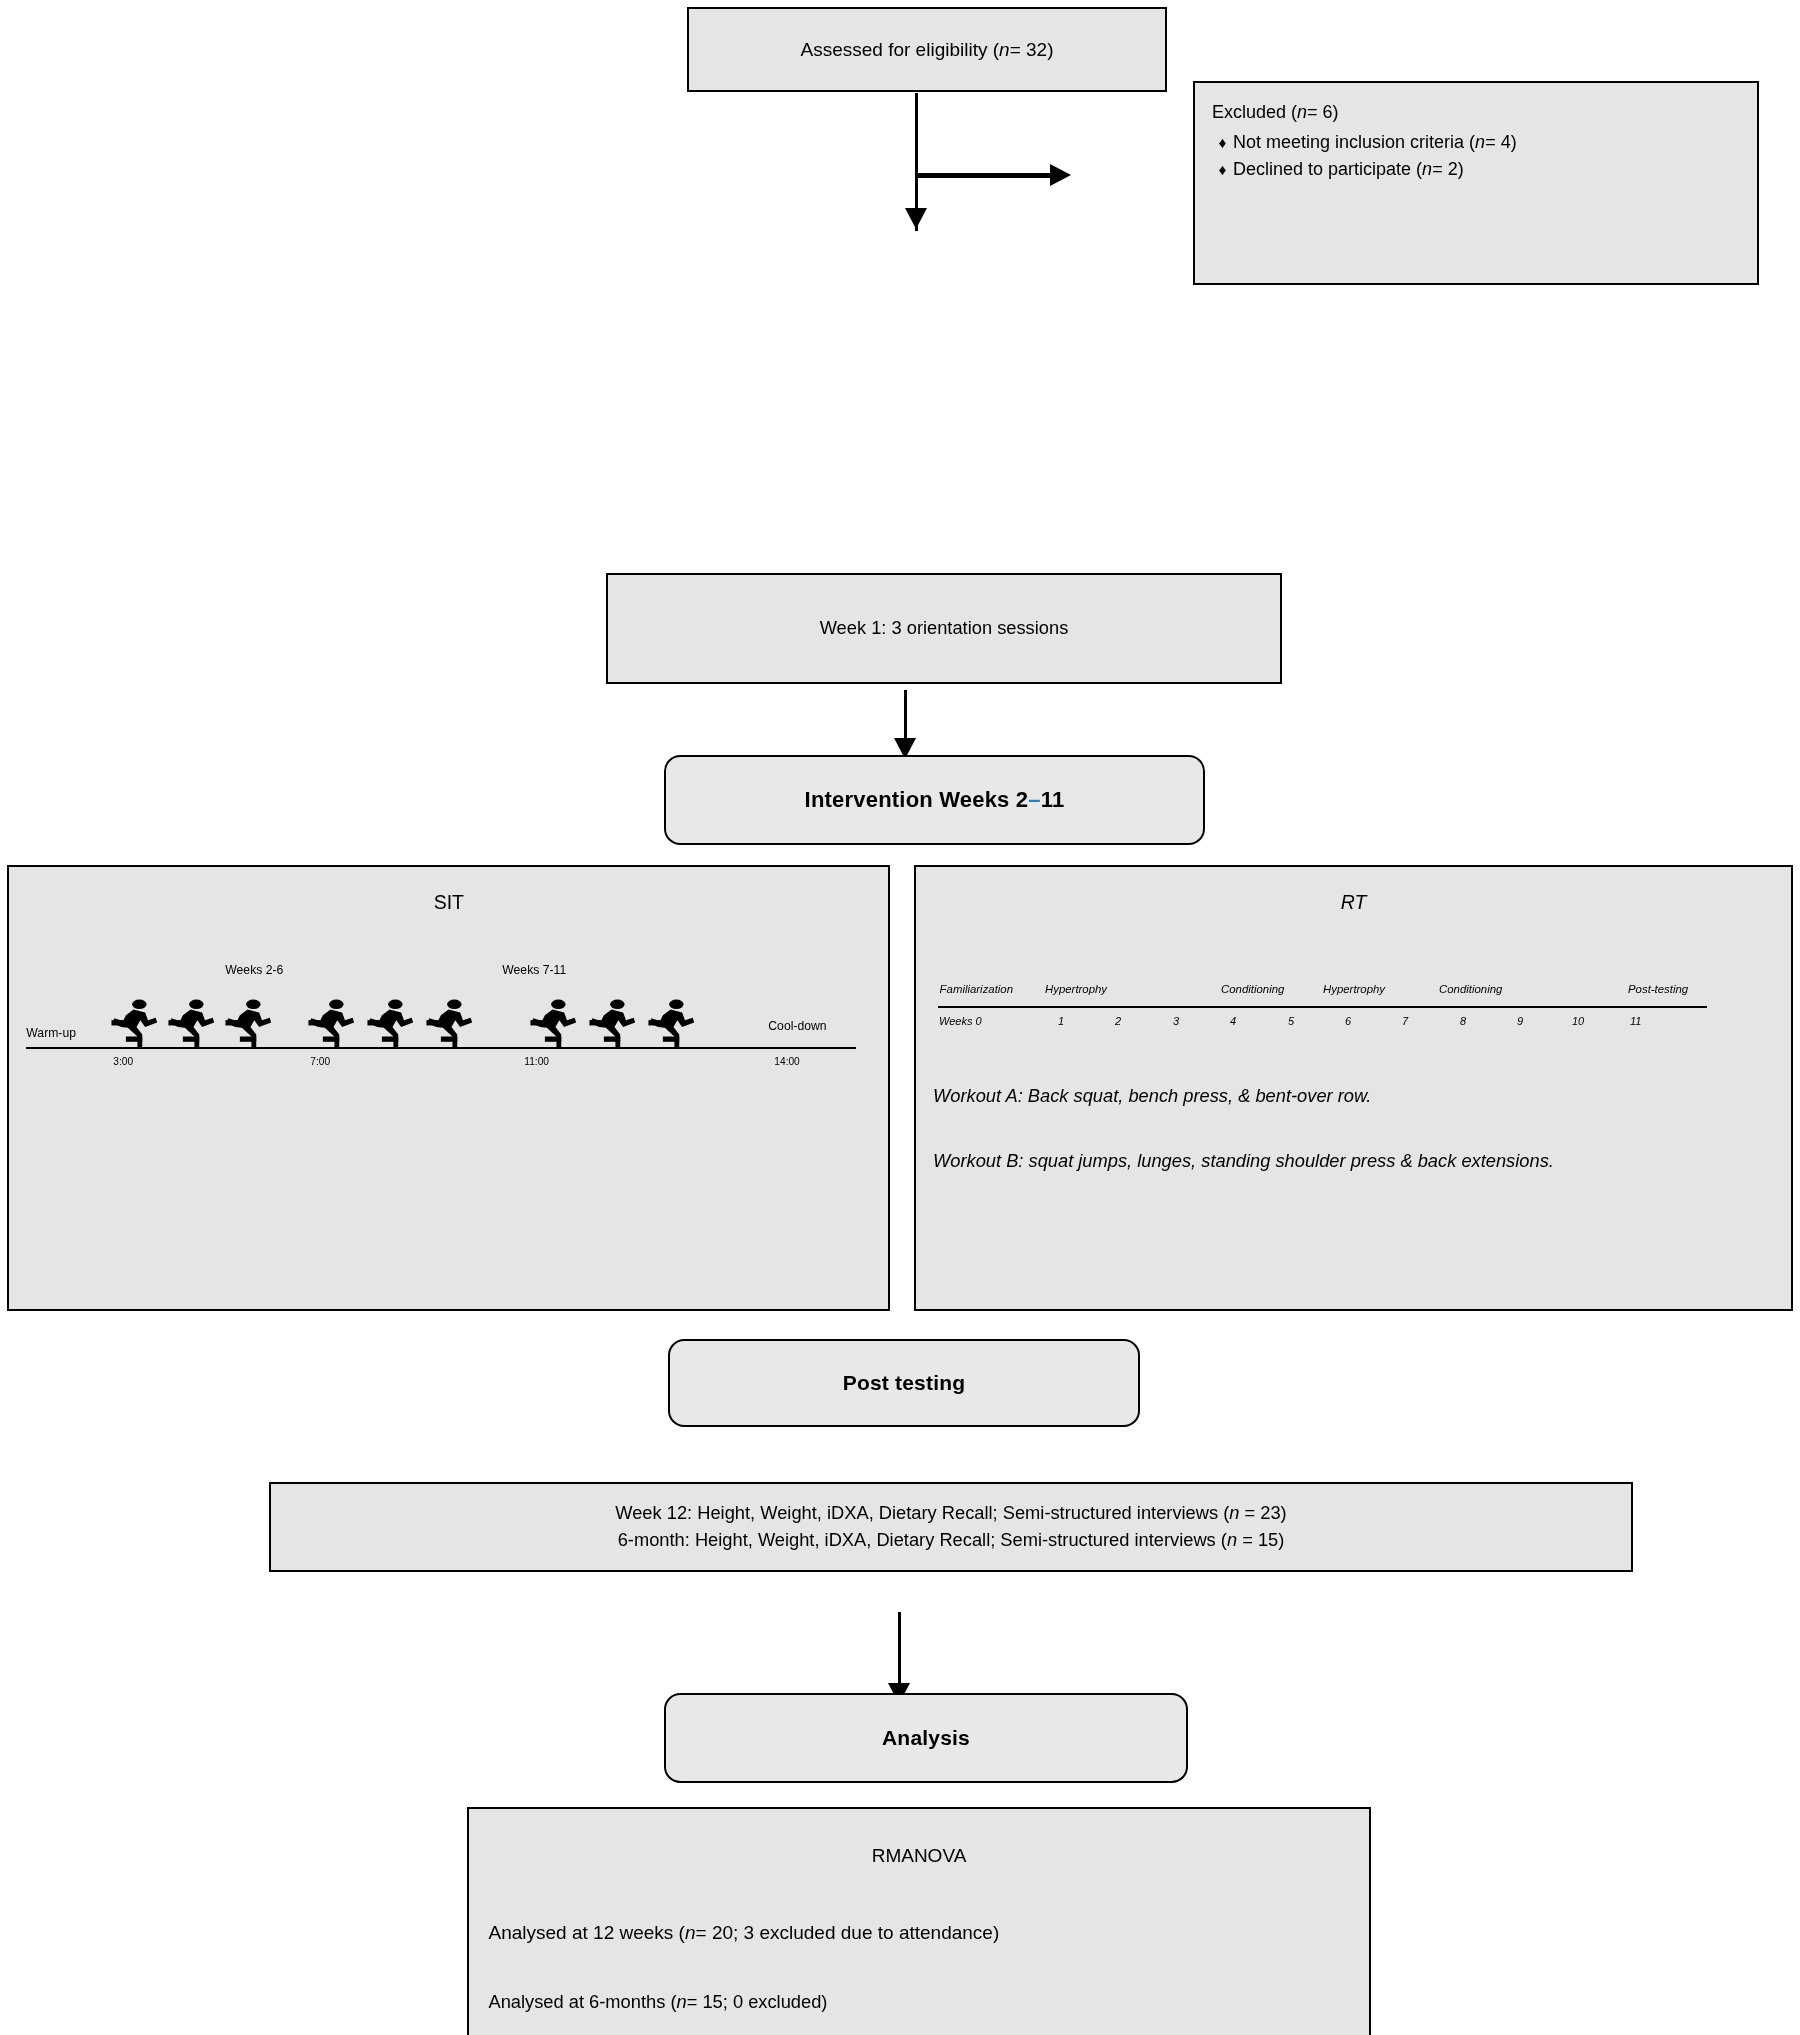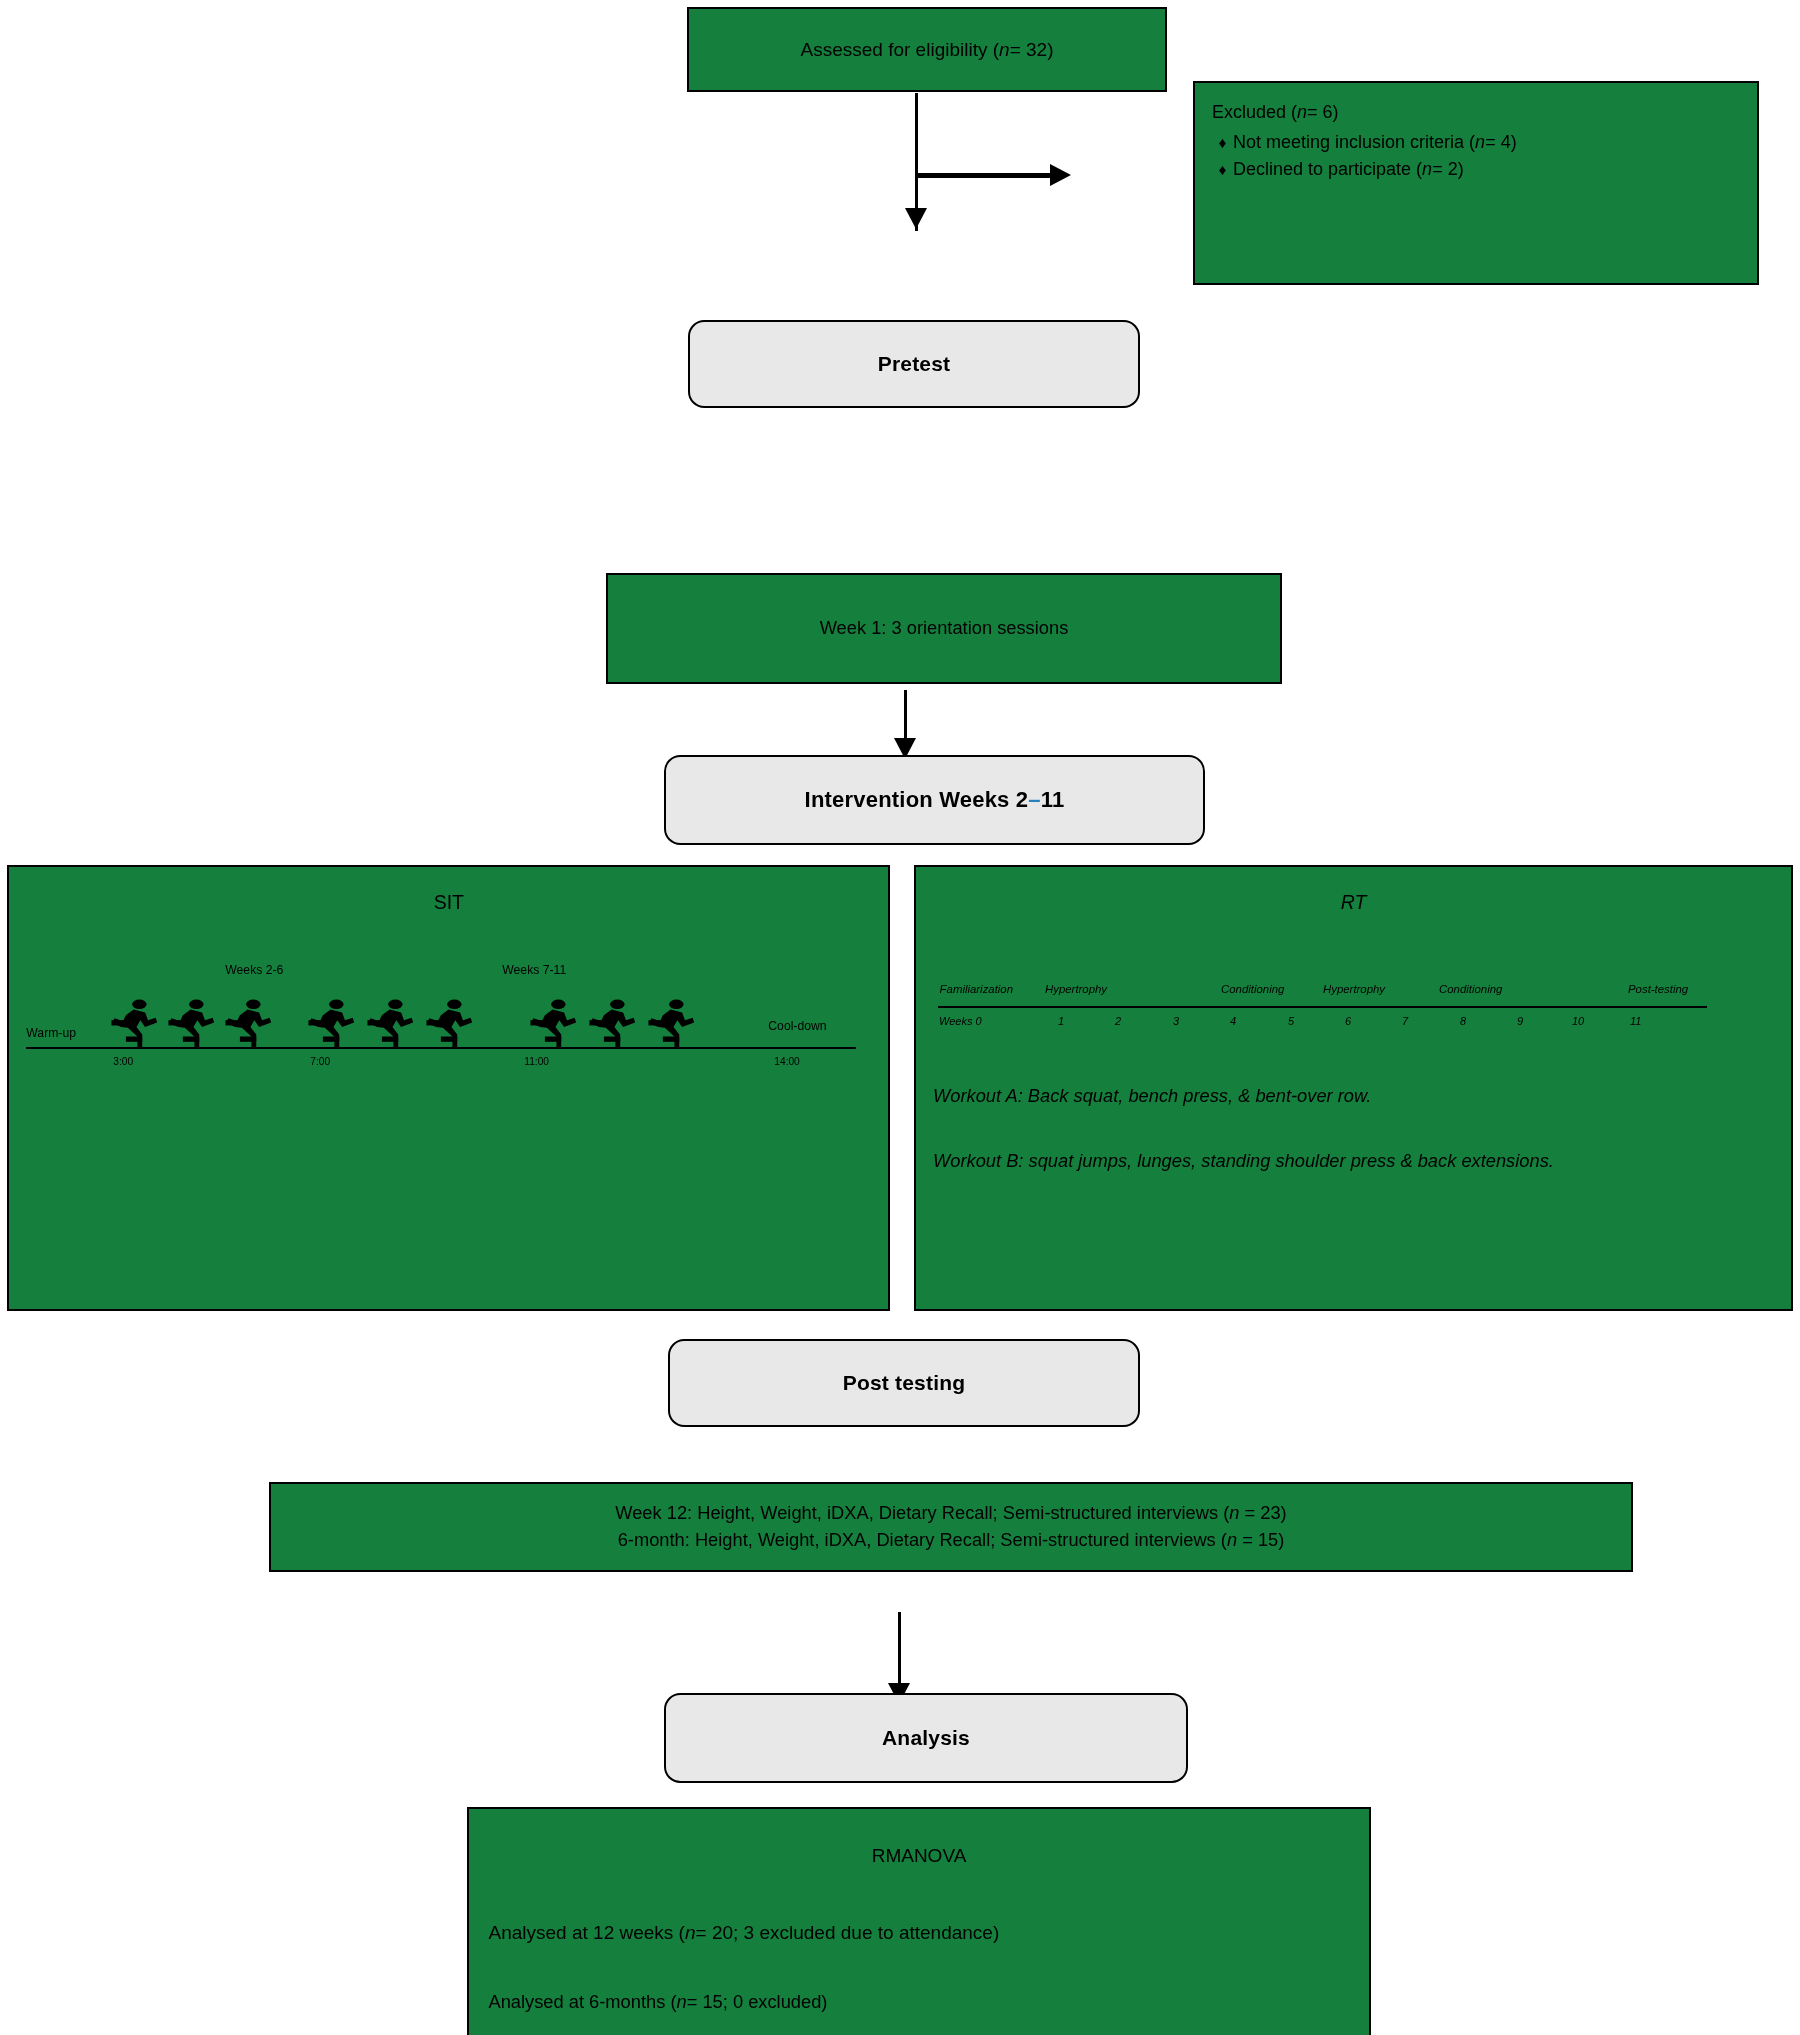--- a/index.html
+++ b/index.html
@@ -17,21 +17,21 @@
     height: 2091px;
     background: #ffffff;
     overflow: hidden;
   }
 
   
   .box {
     position: absolute;
     box-sizing: border-box;
     border: 2px solid #000000;
-    background: #15803d;
+    background: #e5e5e5;
     display: flex;
     flex-direction: column;
     justify-content: center;
     align-items: center;
     text-align: center;
   }
   .box.left-align {
     align-items: flex-start;
     text-align: left;
   }
@@ -145,23 +145,20 @@
       <span class="bullet-glyph">♦</span>
       <span><span>Not meeting inclusion criteria (</span><span class="i">n</span><span>= 4)</span></span>
     </div>
 
     <div class="bullet-row t">
       <span class="bullet-glyph">♦</span>
       <span><span>Declined to participate (</span><span class="i">n</span><span>= 2)</span></span>
     </div>
   </div>
 
-  <div class="stage" style="left:688px; top:320px; width:452px; height:88px; font-size:21px;">
-    <span>Pretest</span>
-  </div>
 
 
   <div class="box" style="left:606px; top:573px; width:676px; height:111px; font-size:18.3px;">
     <div class="t">Week 1: 3 orientation sessions</div>
   </div>
 
   <div class="vline" style="left:904px; top:690px; width:2.8px; height:57px;"></div>
   <div class="arrow-down" style="left:894px; top:738px;"></div>
 
   <div class="stage" style="left:664px; top:755px; width:541px; height:90px; font-size:22px;">

